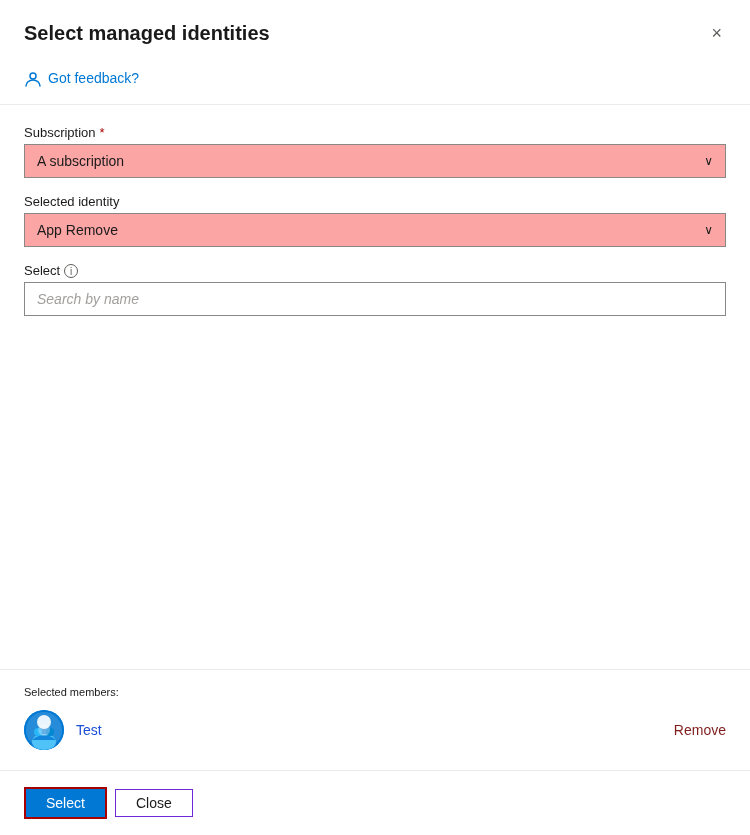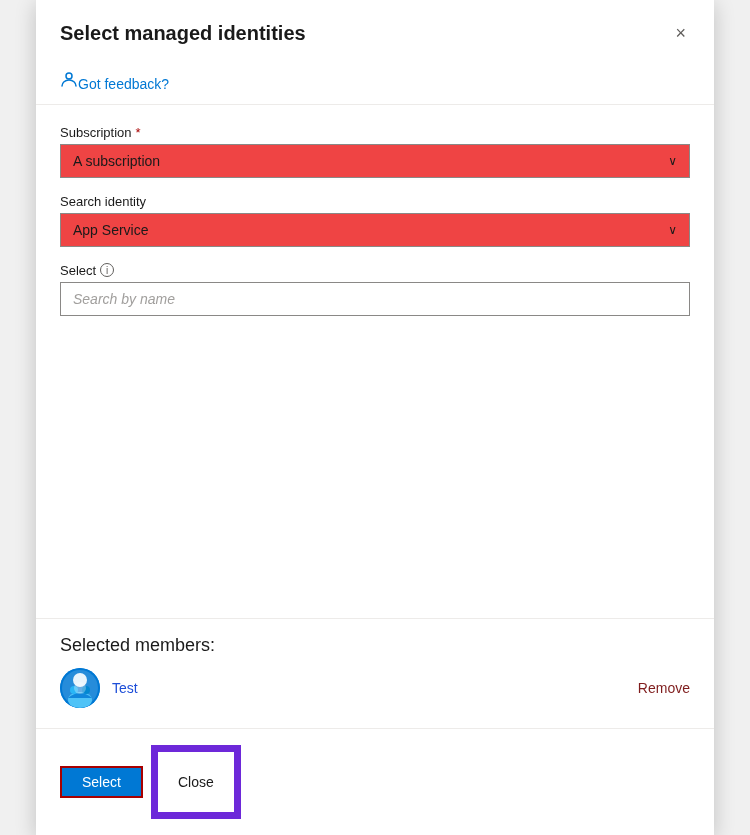--- a/index.html
+++ b/index.html
@@ -12,21 +12,21 @@
     body {
       background: #f0f0f0;
       display: flex;
       justify-content: center;
       align-items: center;
       min-height: 100vh;
     }
 
     .dialog {
       background: #ffffff;
-      width: 678px;
+      width: 750px;
       min-height: 835px;
       position: relative;
       display: flex;
       flex-direction: column;
       box-shadow: 0 4px 20px rgba(0,0,0,0.2);
     }
 
     .dialog-header {
       display: flex;
       justify-content: space-between;
@@ -47,21 +47,22 @@
       font-size: 18px;
       color: #605e5c;
       padding: 4px;
       line-height: 1;
     }
 
     .feedback-bar {
       padding: 8px 24px 12px 24px;
       border-bottom: 1px solid #edebe9;
       display: flex;
-      align-items: flex-end;
+      align-items: flex-start;
+      gap: 6px;
     }
 
     .feedback-link {
       color: #0078d4;
       font-size: 14px;
       text-decoration: none;
       cursor: pointer;
     }
 
     .feedback-icon {
@@ -76,21 +77,21 @@
 
     .field-group {
       margin-bottom: 16px;
     }
 
     .field-label {
       font-size: 13px;
       color: #1a1a1a;
       margin-bottom: 4px;
       display: flex;
-      align-items: flex-start;
+      align-items: flex-end;
       gap: 4px;
     }
 
     .required-star {
       color: #a80000;
     }
 
     .info-icon {
       display: inline-flex;
       align-items: center;
@@ -101,21 +102,21 @@
       border-radius: 50%;
       font-size: 10px;
       color: #605e5c;
       cursor: pointer;
       font-style: normal;
     }
 
     .dropdown-fake {
       width: 100%;
       border: 1px solid #8a8886;
-      background: #ef4444;
+      background: #fca5a5;
       padding: 8px 12px;
       font-size: 14px;
       color: #1a1a1a;
       display: flex;
       justify-content: space-between;
       align-items: center;
       cursor: pointer;
     }
 
     .dropdown-chevron {
@@ -140,21 +141,21 @@
     .empty-area {
       height: 220px;
     }
 
     .selected-members-section {
       padding: 16px 24px 20px 24px;
       border-top: 1px solid #edebe9;
     }
 
     .selected-members-label {
-      font-size: 18px;
+      font-size: 11px;
       color: #1a1a1a;
       margin-bottom: 12px;
     }
 
     .member-item {
       display: flex;
       align-items: center;
       gap: 12px;
     }
 
@@ -212,22 +213,22 @@
       border: 2px solid #a80000;
       padding: 6px 20px;
       font-size: 14px;
       cursor: pointer;
       font-weight: 400;
     }
 
     .btn-close {
       background: #ffffff;
       color: #1a1a1a;
-      border: 7px solid #6d28d9;
-      padding: 22px 20px;
+      border: 1px solid #6d28d9;
+      padding: 5px 20px;
       font-size: 14px;
       cursor: pointer;
     }
   </style>
 </head>
 <body>
 
 <div class="dialog">
 
   <div class="dialog-header">
@@ -253,24 +254,24 @@
         <span class="required-star">*</span>
       </div>
       <div class="dropdown-fake">
         <span>A subscription</span>
         <span class="dropdown-chevron">∨</span>
       </div>
     </div>
 
     <div class="field-group">
       <div class="field-label">
-        <span>Search identity</span>
+        <span>Selected identity</span>
       </div>
       <div class="dropdown-fake">
-        <span>App Service</span>
+        <span>App Remove</span>
         <span class="dropdown-chevron">∨</span>
       </div>
     </div>
 
     <div class="field-group">
       <div class="field-label">
         <span>Select</span>
         <span class="info-icon">i</span>
       </div>
       <input class="search-input" type="text" placeholder="Search by name" style="">

